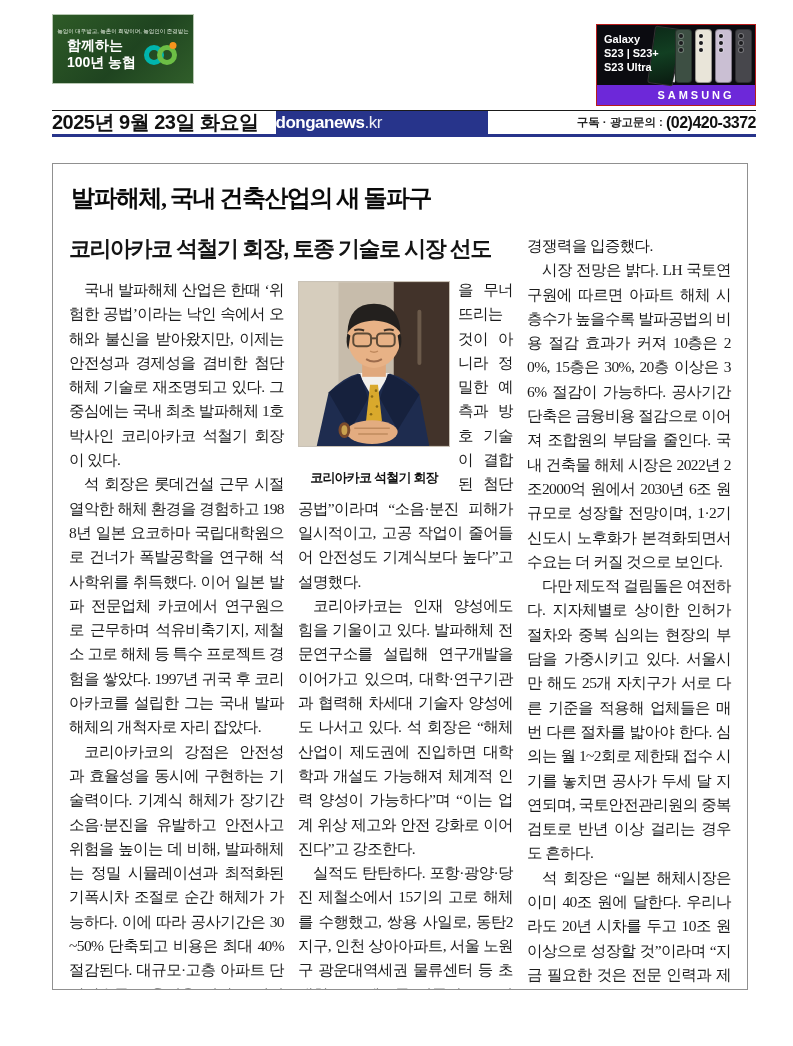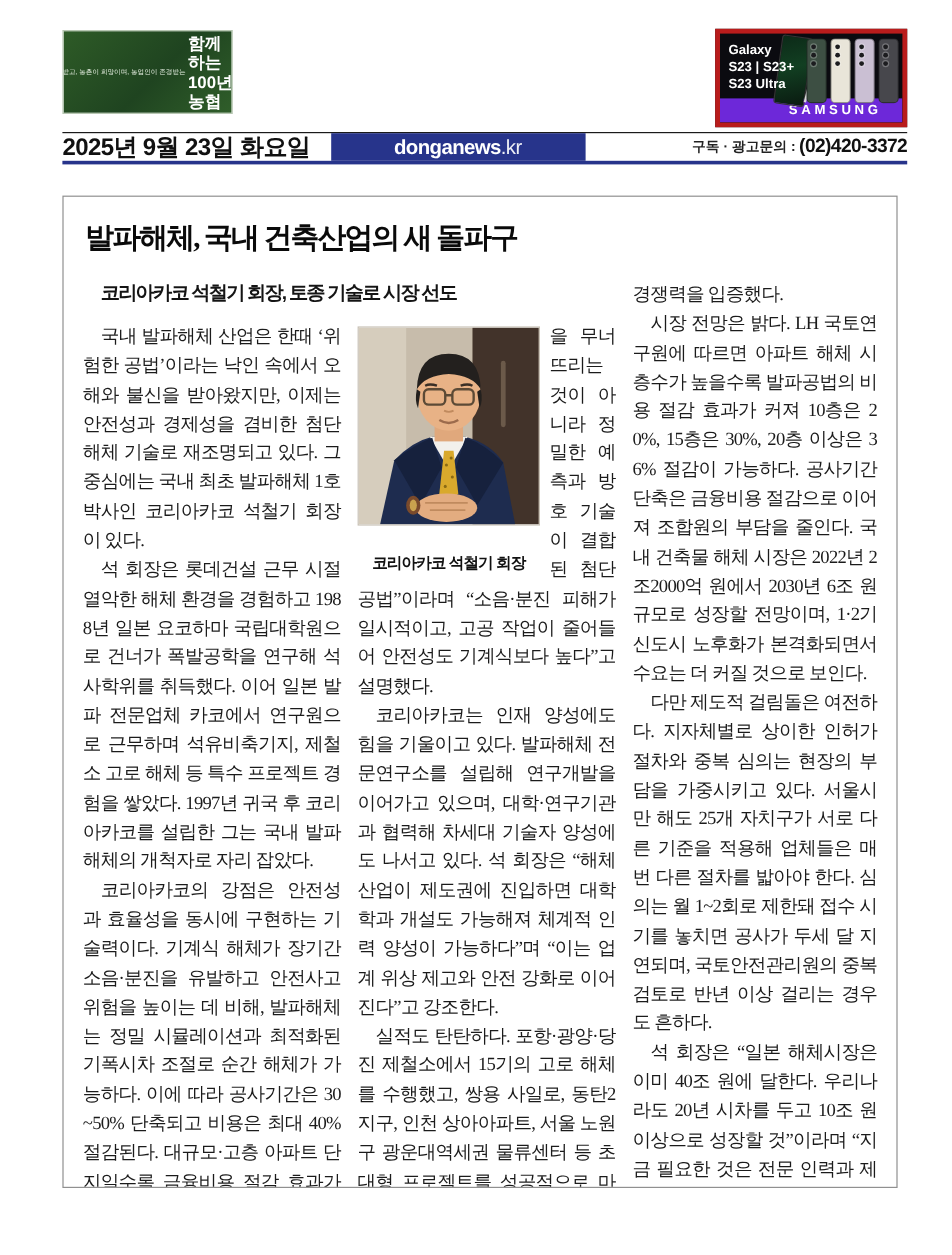--- a/index.html
+++ b/index.html
@@ -1,36 +1,36 @@
 <!DOCTYPE html>
 <html lang="ko"><head>
 <meta charset="utf-8">
 <style>
   * { margin:0; padding:0; box-sizing:border-box; }
   html,body { width:793px; height:1046px; background:#ffffff; overflow:hidden;
     font-family:"Liberation Sans","DejaVu Sans",sans-serif; color:#111; }
   .page { position:relative; width:793px; height:1046px; background:#fff; }
 
   
-  .nh-ad { position:absolute; left:52px; top:25px; width:142px; height:70px;
+  .nh-ad { position:absolute; left:52px; top:14px; width:142px; height:70px;
     background:linear-gradient(135deg,#2e5b27 0%,#1f4420 55%,#305e2a 100%);
-    border:1px solid #b7c7b2; display:flex; align-items:center;
+    border:1px solid #b7c7b2; display:flex; flex-direction:column; align-items:center;
     justify-content:center; gap:2px; overflow:hidden; }
   .nh-tagline { color:#e8f0e4; font-size:5.5px; letter-spacing:0; white-space:nowrap; }
   .nh-main { display:flex; align-items:center; gap:7px; }
   .nh-lines { color:#fff; font-weight:bold; font-size:14px; line-height:1.15; text-align:left; }
   .nh-logo { width:36px; height:26px; }
 
   .masthead { position:absolute; left:198px; top:26px; width:392px; height:74px;
     display:flex; align-items:center; justify-content:center;
     font-weight:900; font-size:58px; letter-spacing:-3px; color:#0d0d0d;
     font-family:"Liberation Sans","DejaVu Sans",sans-serif; white-space:nowrap; }
 
   .samsung-ad { position:absolute; left:596px; top:24px; width:160px; height:82px;
-    border:4px solid #b91c1c; background:#0b0b10; display:flex; flex-direction:column; overflow:hidden; }
+    border:1px solid #b91c1c; background:#0b0b10; display:flex; flex-direction:column; overflow:hidden; }
   .sa-top { flex:1; position:relative; }
   .sa-text { position:absolute; left:7px; top:8px; color:#fff; font-weight:bold;
     font-size:11px; line-height:1.25; z-index:3; }
   .sa-phones { position:absolute; right:3px; top:4px; display:flex; gap:3px; z-index:2; }
   .sa-phone { width:17px; height:54px; border-radius:4px; position:relative; border:1px solid rgba(0,0,0,.35); }
   .sa-phone i { position:absolute; left:3px; width:4px; height:4px; border-radius:50%;
     background:#1c1c1f; box-shadow:0 0 0 1px rgba(255,255,255,.25); display:block; }
   .sa-phone i:nth-child(1){ top:4px; } .sa-phone i:nth-child(2){ top:11px; } .sa-phone i:nth-child(3){ top:18px; }
   .sa-screen { position:absolute; right:78px; top:2px; width:26px; height:58px; border-radius:3px;
     background:linear-gradient(160deg,#0c2a18 0%,#123f22 45%,#0a1a10 100%); transform:rotate(8deg);
@@ -40,35 +40,35 @@
   .sa-bar { height:20px; background:#6d28d9; display:flex; align-items:center; justify-content:center;
     color:#fff; font-weight:bold; font-size:11px; letter-spacing:3px;padding-left:40px; }
 
   
   .dateline { position:absolute; left:52px; top:110px; width:704px; height:27px;
     border-top:1.5px solid #1a1a1a; border-bottom:3px solid #27348b;
     display:flex; align-items:stretch; }
   .dl-date { flex:1; display:flex; align-items:center; font-weight:bold; font-size:20px;
     letter-spacing:-0.5px; color:#111; }
   .dl-site { width:212px; background:#27348b; color:#fff; display:flex; align-items:center;
-    justify-content:center; font-size:17px; letter-spacing:-0.5px; }
+    font-size:17px; letter-spacing:-0.5px; }
   .dl-site .b { font-weight:bold; } .dl-site .t { font-weight:normal; opacity:.92; }
   .dl-contact { flex:1; display:flex; align-items:center; justify-content:flex-end; gap:3px;padding-left:45px; }
   .dl-contact .lbl { font-size:11.5px; font-weight:bold; color:#222; }
   .dl-contact .phone { font-size:16px; font-weight:bold; letter-spacing:-0.5px; color:#111; }
 
   
   .article-box { position:absolute; left:52px; top:163px; width:696px; height:827px;
     border:1.5px solid #909090; background:#fff; padding:14px 16px 16px 16px; overflow:hidden; }
   .headline { font-family:"Liberation Serif","DejaVu Serif",serif; font-weight:bold;
     font-size:24px; letter-spacing:-1.5px; color:#0a0a0a; margin:4px 0 20px 2px; white-space:nowrap; }
   .body-row { display:flex; gap:14px; }
   .left-two { width:444px; flex:none; }
-  .subheadline { font-weight:bold; font-size:16px; letter-spacing:-1.5px; color:#141414;
-    margin:0 0 14px 15px; white-space:nowrap; }
+  .subheadline { font-weight:bold; font-size:22px; letter-spacing:-1.5px; color:#141414;
+    margin:0 0 14px 0; white-space:nowrap; }
   .two-cols { display:flex; gap:14px; }
   .ncol { width:215px; flex:none; }
   .col3 { flex:1; }
 
   .btxt { font-family:"Liberation Serif","DejaVu Serif",serif; font-size:15.5px;
     line-height:24.3px; letter-spacing:-0.6px; color:#1b1b1b; text-align:justify;
     word-break:break-all; }
   .btxt p { text-indent:15px; }
   .btxt p.cont { text-indent:0; }
 

